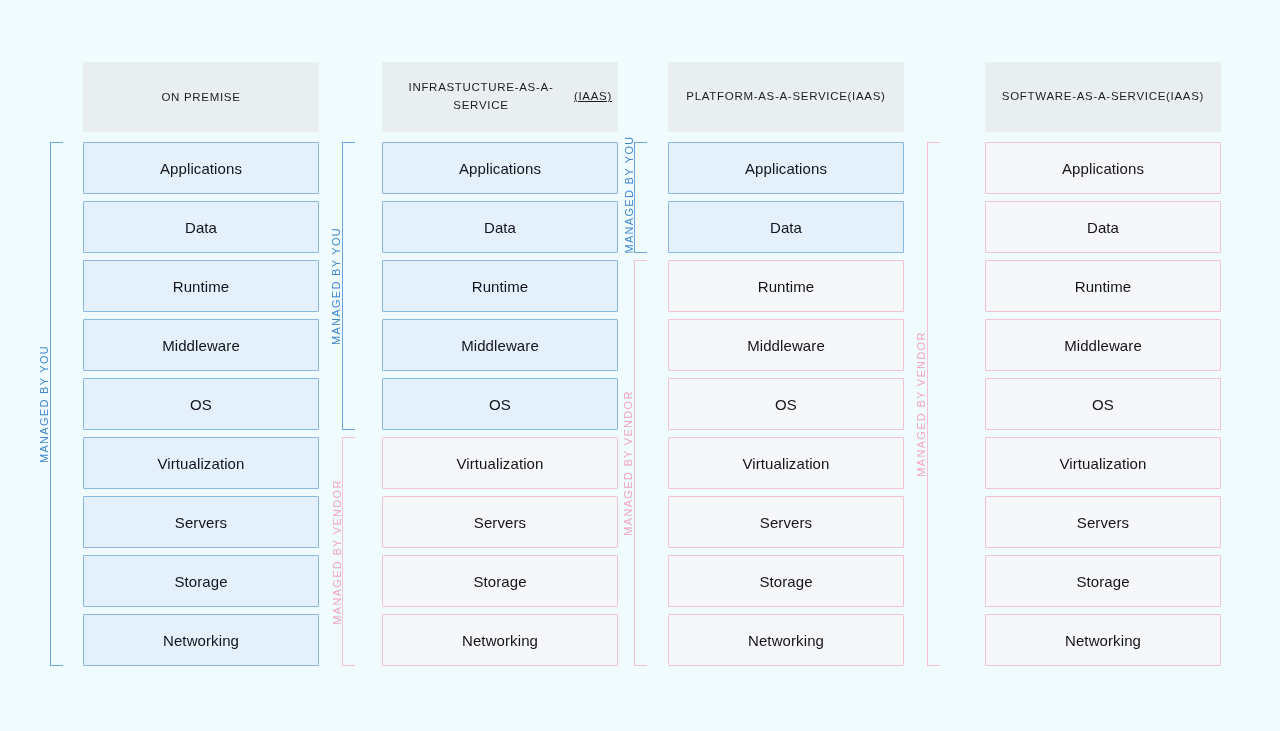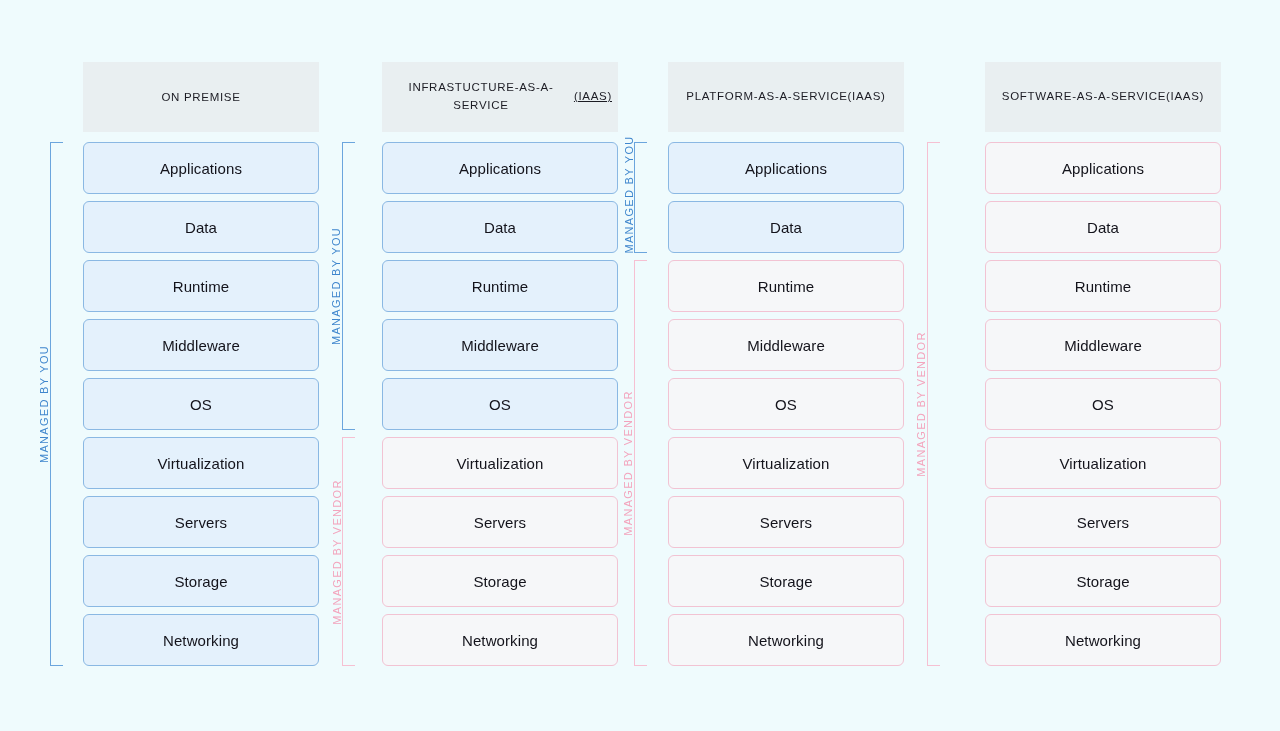--- a/index.html
+++ b/index.html
@@ -55,21 +55,21 @@
 
   .layer {
     height: 52px;
     margin-bottom: 7px;
     box-sizing: border-box;
     display: flex;
     align-items: center;
     justify-content: center;
     border-width: 1.4px;
     border-style: solid;
-    border-radius: 6px;
+    border-radius: 1px;
   }
   .layer-label {
     font-size: 15px;
     color: #13131b;
     letter-spacing: 0.1px;
   }
 
   .layer.you {
     background: #e4f1fc;
     border-color: #8ab8e3;

